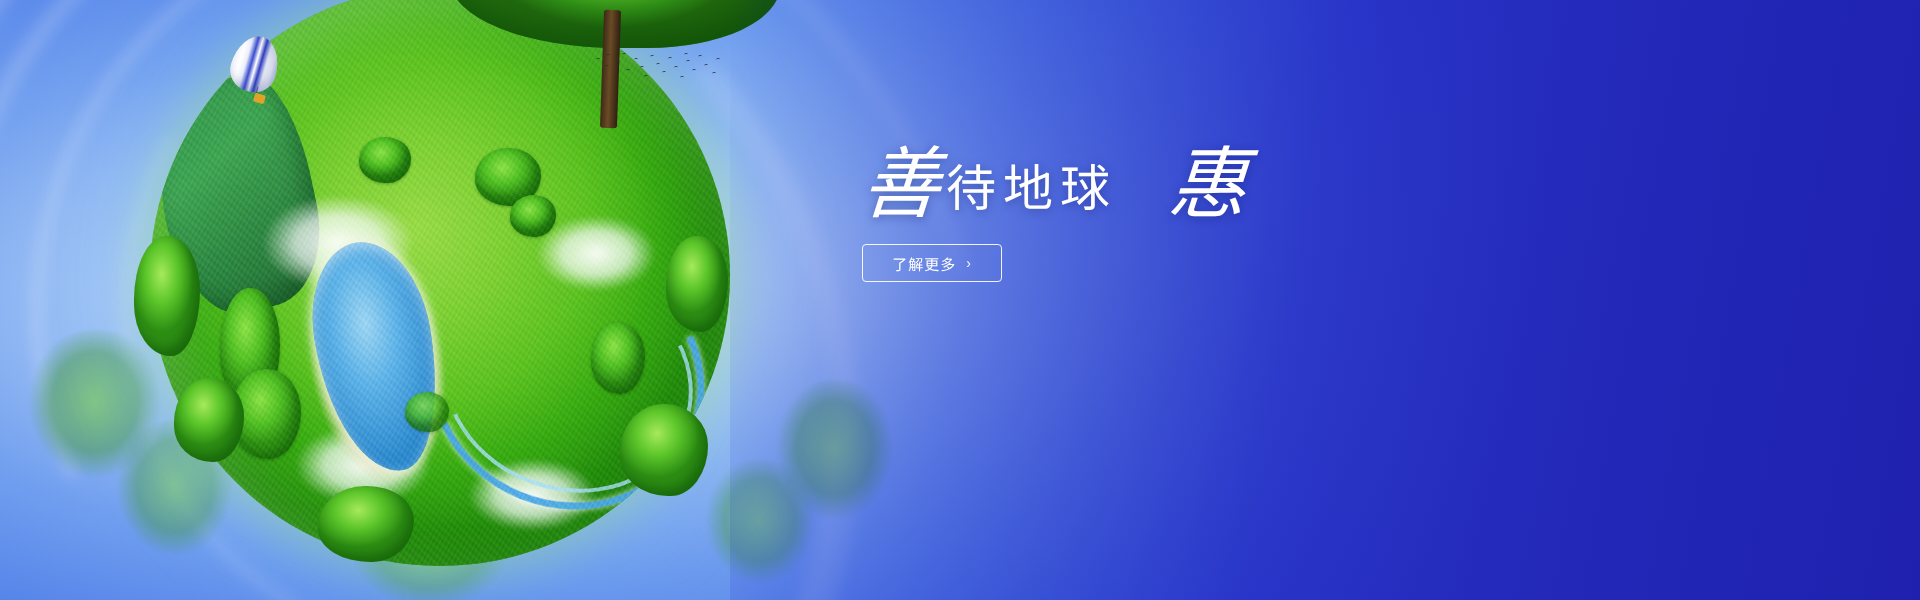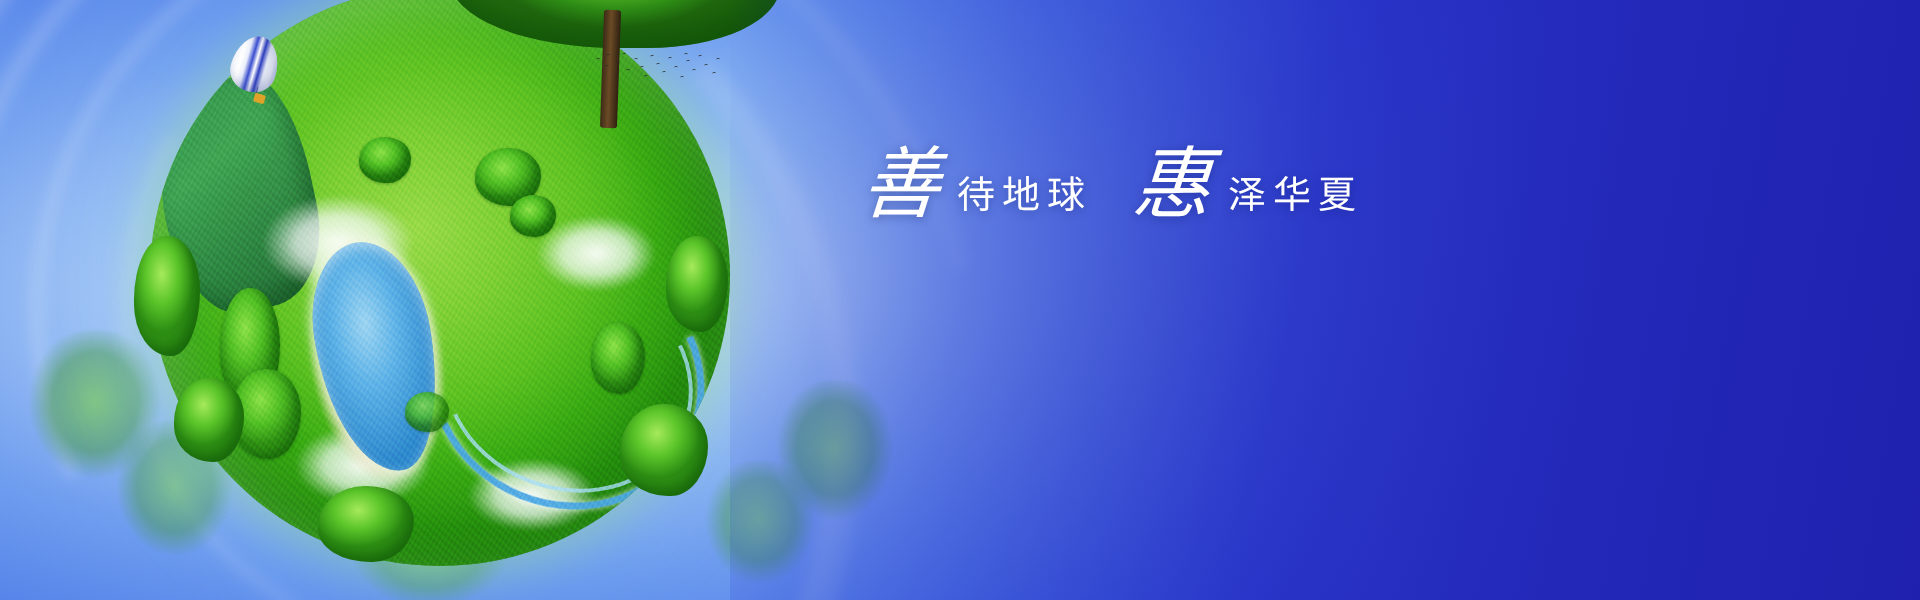--- a/index.html
+++ b/index.html
@@ -230,24 +230,24 @@
     font-family:"Liberation Serif","DejaVu Serif",serif;
     font-size:78px;
     font-weight:400;
     font-style:italic;
     letter-spacing:0;
     transform:skewX(-4deg);
     position:relative; top:4px;
   }
   .hl-small{
     font-family:"Liberation Serif","DejaVu Serif",serif;
-    font-size:38px;
+    font-size:50px;
     font-weight:400;
     letter-spacing:7px;
-    position:relative; top:-6px; left:17px;
+    position:relative; top:-6px; left:6px;
   }
   .hl-gap{ width:58px; }
 
   .subtitle{
     margin-top:20px;
     color:#ffffff;
     font-size:25px;
     letter-spacing:8px;
     white-space:nowrap;
     font-family:"Liberation Sans","DejaVu Sans",sans-serif;
@@ -378,20 +378,23 @@
 
   <div class="sky-right"></div>
 
   <div class="copy">
 
     <div class="headline">
       <span class="hl-big">善</span>
       <span class="hl-small">待地球</span>
       <span class="hl-gap"></span>
       <span class="hl-big">惠</span>
-      <span class="hl-small">泽华夏</span>
     </div>
 
 
 
+    <a class="cta" href="#">
+      <span>了解更多</span>
+      <span class="chev">›</span>
+    </a>
 
   </div>
 </div>
 
 </body></html>

